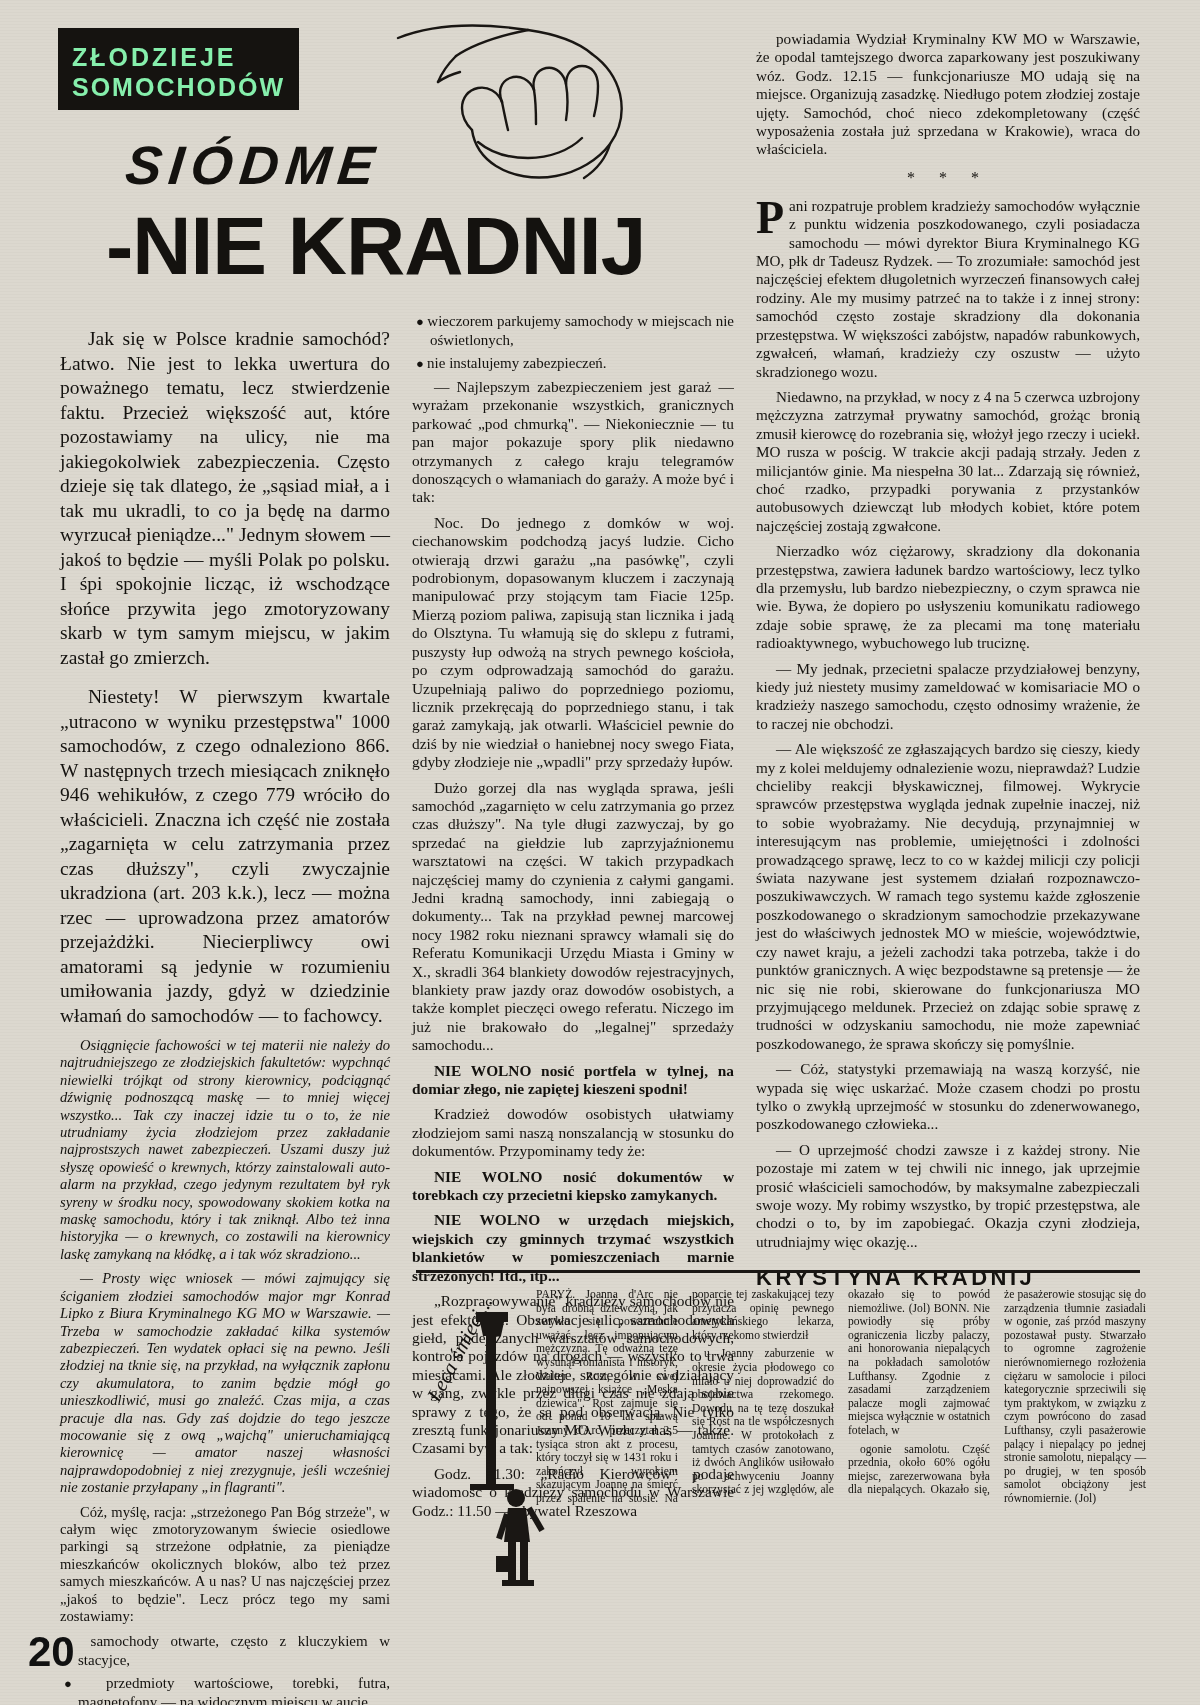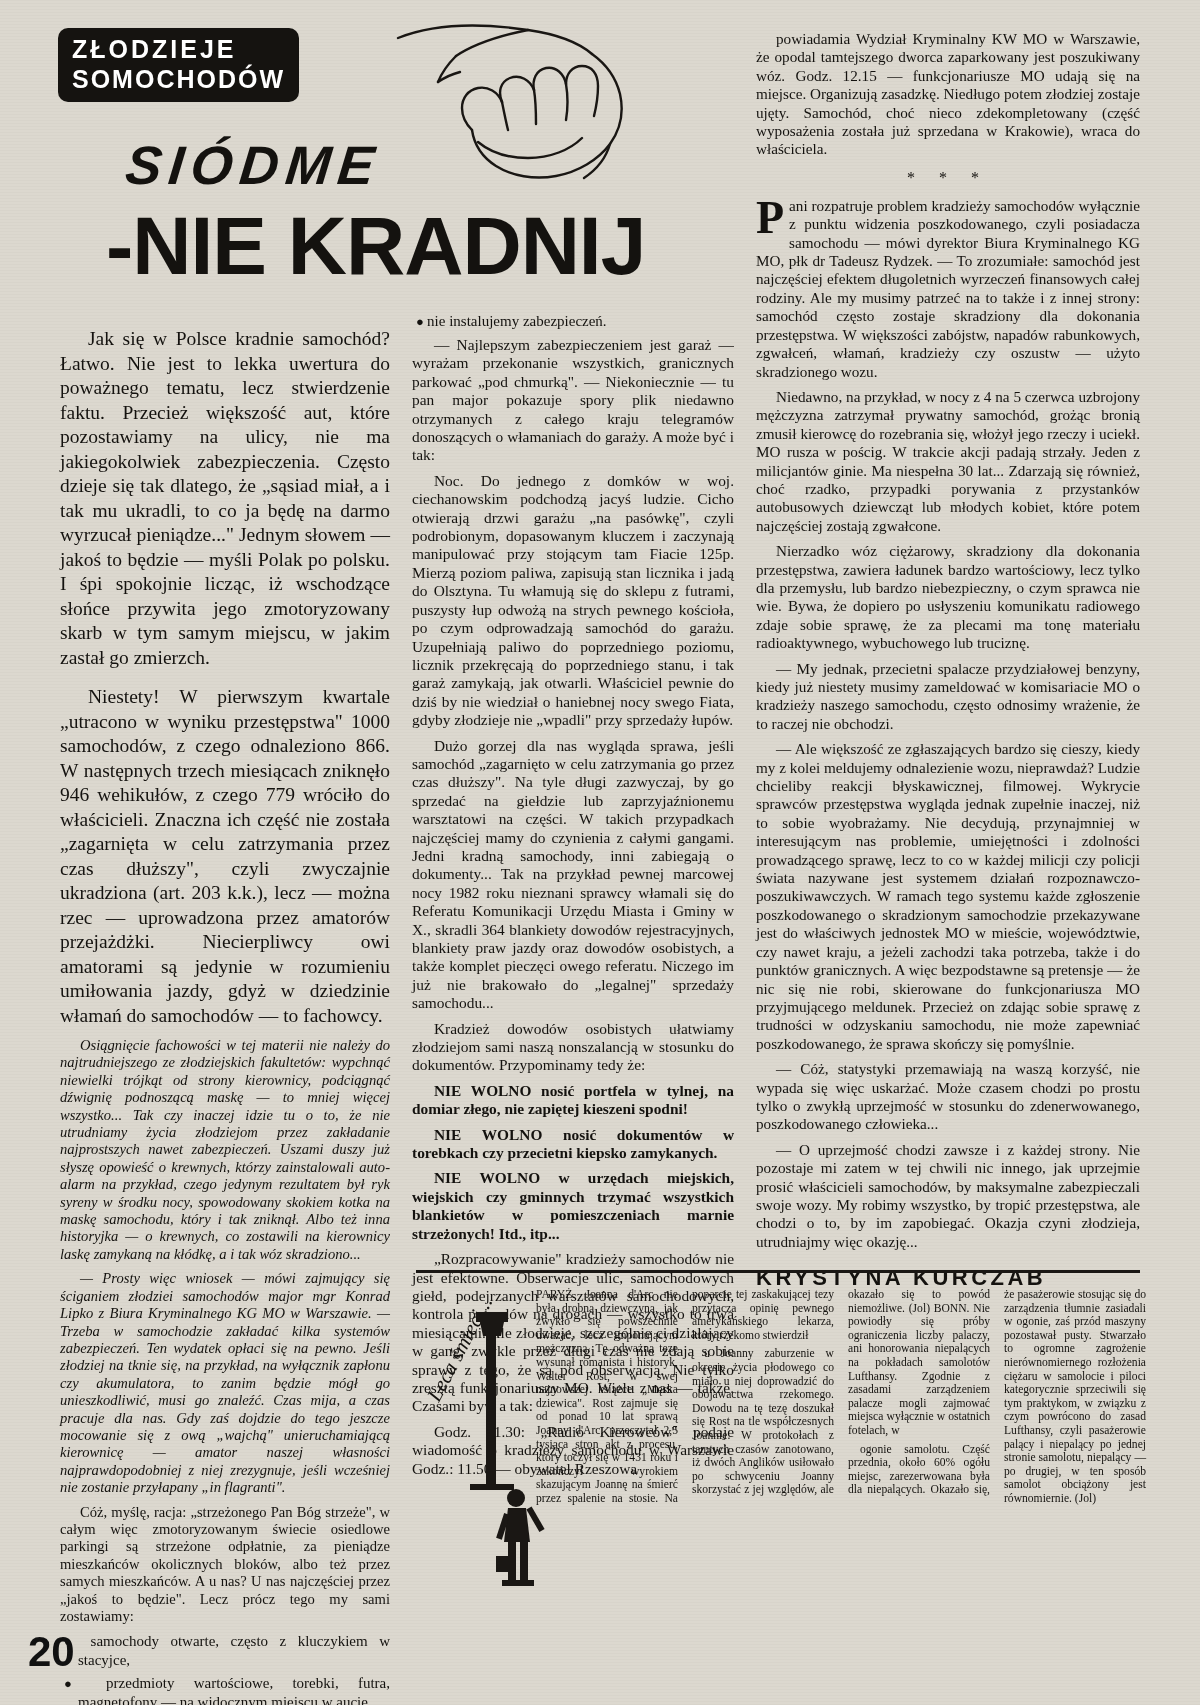--- a/index.html
+++ b/index.html
@@ -6,22 +6,22 @@
   body{width:1200px;height:1705px;position:relative;
        font-family:"Liberation Serif", serif;color:#14120f;
        background:#ded9d0;}
   .page{position:absolute;inset:0;background:#dcd8cf;
         background-image:
           repeating-linear-gradient(0deg, rgba(0,0,0,0.018) 0px, rgba(0,0,0,0.018) 1px, transparent 1px, transparent 3px);
         overflow:hidden;}
 
   
   .masthead{position:absolute;left:58px;top:22px;width:660px;height:270px;}
-  .kicker{position:absolute;left:0;top:6px;background:#151310;color:#ffffff;
-          padding:6px 14px 8px 14px;border-radius:10px;}
+  .kicker{position:absolute;left:0;top:6px;background:#151310;color:#86efac;
+          padding:14px 14px 8px 14px;}
   .kicker div{font-family:"Liberation Sans", sans-serif;font-weight:bold;
               font-size:25px;letter-spacing:3px;line-height:30px;}
   .kicker div.l2{letter-spacing:2px;}
   .title1{position:absolute;left:68px;top:112px;font-style:italic;font-weight:bold;
           font-family:"Liberation Sans", sans-serif;font-size:54px;letter-spacing:7px;
           transform:skewX(-6deg);}
   .title2{position:absolute;left:48px;top:182px;font-family:"Liberation Sans", sans-serif;
           font-weight:bold;font-size:82px;letter-spacing:-1px;line-height:84px;}
 
   
@@ -103,43 +103,44 @@
     <p class="small ital">Osiągnięcie fachowości w tej materii nie należy do najtrudniejszego ze złodziejskich fakultetów: wypchnąć niewielki trójkąt od strony kierownicy, podciągnąć dźwignię podnoszącą maskę — to mniej więcej wszystko... Tak czy inaczej idzie tu o to, że nie utrudniamy życia złodziejom przez zakładanie najprostszych nawet zabezpieczeń. Uszami duszy już słyszę opowieść o krewnych, którzy zainstalowali auto-alarm na przykład, czego jedynym rezultatem był ryk syreny w środku nocy, spowodowany skokiem kotka na maskę samochodu, który i tak zniknął. Albo też inna historyjka — o krewnych, co zostawili na kierownicy laskę zamykaną na kłódkę, a i tak wóz skradziono...</p>
     <p class="small ital">— Prosty więc wniosek — mówi zajmujący się ściganiem złodziei samochodów major mgr Konrad Lipko z Biura Kryminalnego KG MO w Warszawie. — Trzeba w samochodzie zakładać kilka systemów zabezpieczeń. Ten wydatek opłaci się na pewno. Jeśli złodziej na tknie się, na przykład, na wyłącznik zapłonu czy akumulatora, to zanim będzie mógł go unieszkodliwić, musi go znaleźć. Czas mija, a czas pracuje dla nas. Gdy zaś dojdzie do tego jeszcze mocowanie się z ową „wajchą" unieruchamiającą kierownicę — amator naszej własności najprawdopodobniej z niej zrezygnuje, jeśli wcześniej nie zostanie przyłapany „in flagranti".</p>
     <p class="small">Cóż, myślę, racja: „strzeżonego Pan Bóg strzeże", w całym więc zmotoryzowanym świecie osiedlowe parkingi są strzeżone odpłatnie, za pieniądze mieszkańców okolicznych bloków, albo też przez samych mieszkańców. A u nas? U nas najczęściej przez „jakoś to będzie". Lecz prócz tego my sami zostawiamy:</p>
     <p class="bul"><span class="dot">●&nbsp;</span><span>samochody otwarte, często z kluczykiem w stacyjce,</span></p>
     <p class="bul"><span class="dot">●&nbsp;</span><span>przedmioty wartościowe, torebki, futra, magnetofony — na widocznym miejscu w aucie,</span></p>
     <p class="bul"><span class="dot">●&nbsp;</span><span>odkręcone szybki boczne.</span></p>
 
   </div>
 
   <div class="col c2">
+    <p class="bul"><span class="dot">●&nbsp;</span><span>wieczorem parkujemy samochody w miejscach nie oświetlonych,</span></p>
     <p class="bul"><span class="dot">●&nbsp;</span><span>nie instalujemy zabezpieczeń.</span></p>
     <p class="body">— Najlepszym zabezpieczeniem jest garaż — wyrażam przekonanie wszystkich, granicznych parkować „pod chmurką". — Niekoniecznie — tu pan major pokazuje spory plik niedawno otrzymanych z całego kraju telegramów donoszących o włamaniach do garaży. A może być i tak:</p>
     <p class="body">Noc. Do jednego z domków w woj. ciechanowskim podchodzą jacyś ludzie. Cicho otwierają drzwi garażu „na pasówkę", czyli podrobionym, dopasowanym kluczem i zaczynają manipulować przy stojącym tam Fiacie 125p. Mierzą poziom paliwa, zapisują stan licznika i jadą do Olsztyna. Tu włamują się do sklepu z futrami, puszysty łup odwożą na strych pewnego kościoła, po czym odprowadzają samochód do garażu. Uzupełniają paliwo do poprzedniego poziomu, licznik przekręcają do poprzedniego stanu, i tak garaż zamykają, jak otwarli. Właściciel pewnie do dziś by nie wiedział o haniebnej nocy swego Fiata, gdyby złodzieje nie „wpadli" przy sprzedaży łupów.</p>
     <p class="body">Dużo gorzej dla nas wygląda sprawa, jeśli samochód „zagarnięto w celu zatrzymania go przez czas dłuższy". Na tyle długi zazwyczaj, by go sprzedać na giełdzie lub zaprzyjaźnionemu warsztatowi na części. W takich przypadkach najczęściej mamy do czynienia z całymi gangami. Jedni kradną samochody, inni zabiegają o dokumenty... Tak na przykład pewnej marcowej nocy 1982 roku nieznani sprawcy włamali się do Referatu Komunikacji Urzędu Miasta i Gminy w X., skradli 364 blankiety dowodów rejestracyjnych, blankiety praw jazdy oraz dowodów osobistych, a także komplet pieczęci owego referatu. Niczego im już nie brakowało do „legalnej" sprzedaży samochodu...</p>
+    <p class="body bold">NIE WOLNO nosić portfela w tylnej, na domiar złego, nie zapiętej kieszeni spodni!</p>
     <p class="body">Kradzież dowodów osobistych ułatwiamy złodziejom sami naszą nonszalancją w stosunku do dokumentów. Przypominamy tedy że:</p>
-    <p class="body bold">NIE WOLNO nosić portfela w tylnej, na domiar złego, nie zapiętej kieszeni spodni!</p>
     <p class="body bold">NIE WOLNO nosić dokumentów w torebkach czy przecietni kiepsko zamykanych.</p>
     <p class="body bold">NIE WOLNO w urzędach miejskich, wiejskich czy gminnych trzymać wszystkich blankietów w pomieszczeniach marnie strzeżonych! Itd., itp...</p>
     <p class="body">„Rozpracowywanie" kradzieży samochodów nie jest efektowne. Obserwacje ulic, samochodowych giełd, podejrzanych warsztatów samochodowych, kontrola pojazdów na drogach — wszystko to trwa miesiącami. Ale złodzieje, szczególnie ci działający w gang, zwykle przez długi czas nie zdają sobie sprawy z tego, że są pod obserwacją. Nie tylko zresztą funkcjonariuszy MO. Wielu z nas — także. Czasami byw a tak:</p>
     <p class="body">Godz. 11.30: „Radio Kierowców" podaje wiadomość o kradzieży samochodu w Warszawie Godz.: 11.50 — obywatel Rzeszowa</p>
   </div>
 
   <div class="col c3">
     <p>powiadamia Wydział Kryminalny KW MO w Warszawie, że opodal tamtejszego dworca zaparkowany jest poszukiwany wóz. Godz. 12.15 — funkcjonariusze MO udają się na miejsce. Organizują zasadzkę. Niedługo potem złodziej zostaje ujęty. Samochód, choć nieco zdekompletowany (część wyposażenia została już sprzedana w Krakowie), wraca do właściciela.</p>
     <div class="stars">* * *</div>
     <p class="nind"><span class="dropcap">P</span><span>ani rozpatruje problem kradzieży samochodów wyłącznie z punktu widzenia poszkodowanego, czyli posiadacza samochodu — mówi dyrektor Biura Kryminalnego KG MO, płk dr Tadeusz Rydzek. — To zrozumiałe: samochód jest najczęściej efektem długoletnich wyrzeczeń finansowych całej rodziny. Ale my musimy patrzeć na to także i z innej strony: samochód często zostaje skradziony dla dokonania przestępstwa. W większości zabójstw, napadów rabunkowych, zgwałceń, włamań, kradzieży czy oszustw — użyto skradzionego wozu.</span></p>
     <p>Niedawno, na przykład, w nocy z 4 na 5 czerwca uzbrojony mężczyzna zatrzymał prywatny samochód, grożąc bronią zmusił kierowcę do rozebrania się, włożył jego rzeczy i uciekł. MO rusza w pościg. W trakcie akcji padają strzały. Jeden z milicjantów ginie. Ma niespełna 30 lat... Zdarzają się również, choć rzadko, przypadki porywania z przystanków autobusowych dziewcząt lub młodych kobiet, które potem najczęściej zostają zgwałcone.</p>
     <p>Nierzadko wóz ciężarowy, skradziony dla dokonania przestępstwa, zawiera ładunek bardzo wartościowy, lecz tylko dla przemysłu, lub bardzo niebezpieczny, o czym sprawca nie wie. Bywa, że dopiero po usłyszeniu komunikatu radiowego zdaje sobie sprawę, że za plecami ma tonę materiału radioaktywnego, wybuchowego lub truciznę.</p>
     <p>— My jednak, przecietni spalacze przydziałowej benzyny, kiedy już niestety musimy zameldować w komisariacie MO o kradzieży naszego samochodu, często odnosimy wrażenie, że to raczej nie obchodzi.</p>
     <p>— Ale większość ze zgłaszających bardzo się cieszy, kiedy my z kolei meldujemy odnalezienie wozu, nieprawdaż? Ludzie chcieliby reakcji błyskawicznej, filmowej. Wykrycie sprawców przestępstwa wygląda jednak zupełnie inaczej, niż to sobie wyobrażamy. Nie decydują, przynajmniej w interesującym nas problemie, umiejętności i zdolności prowadzącego sprawę, lecz to co w każdej milicji czy policji świata nazywane jest systemem działań rozpoznawczo-poszukiwawczych. W ramach tego systemu każde zgłoszenie poszkodowanego o skradzionym samochodzie przekazywane jest do właściwych jednostek MO w mieście, województwie, czy nawet kraju, a jeżeli zachodzi taka potrzeba, także i do punktów granicznych. A więc bezpodstawne są pretensje — że nic się nie robi, skierowane do funkcjonariusza MO przyjmującego meldunek. Przecież on zdając sobie sprawę z trudności w odzyskaniu samochodu, nie może zapewniać poszkodowanego, że sprawa skończy się pomyślnie.</p>
     <p>— Cóż, statystyki przemawiają na waszą korzyść, nie wypada się więc uskarżać. Może czasem chodzi po prostu tylko o zwykłą uprzejmość w stosunku do zdenerwowanego, poszkodowanego człowieka...</p>
     <p>— O uprzejmość chodzi zawsze i z każdej strony. Nie pozostaje mi zatem w tej chwili nic innego, jak uprzejmie prosić właścicieli samochodów, by maksymalne zabezpieczali swoje wozy. My robimy wszystko, by tropić przestępstwa, ale chodzi o to, by im zapobiegać. Okazja czyni złodzieja, utrudniajmy więc okazję...</p>
-    <div class="byline">KRYSTYNA KURCZAB</div>
+    <div class="byline">KRYSTYNA KRADNIJ</div>
   </div>
 
   <div class="divider"></div>
   <div class="bottom">
     <div class="verttext">Leca śmieci...</div>
 
     <svg class="lamp" viewBox="0 0 110 290">
       <g fill="#1a1714">
         <rect x="34" y="34" width="10" height="150"></rect>
         <path d="M24 10 h32 v10 h-4 l-3 14 h-18 l-3 -14 h-4z"></path>

